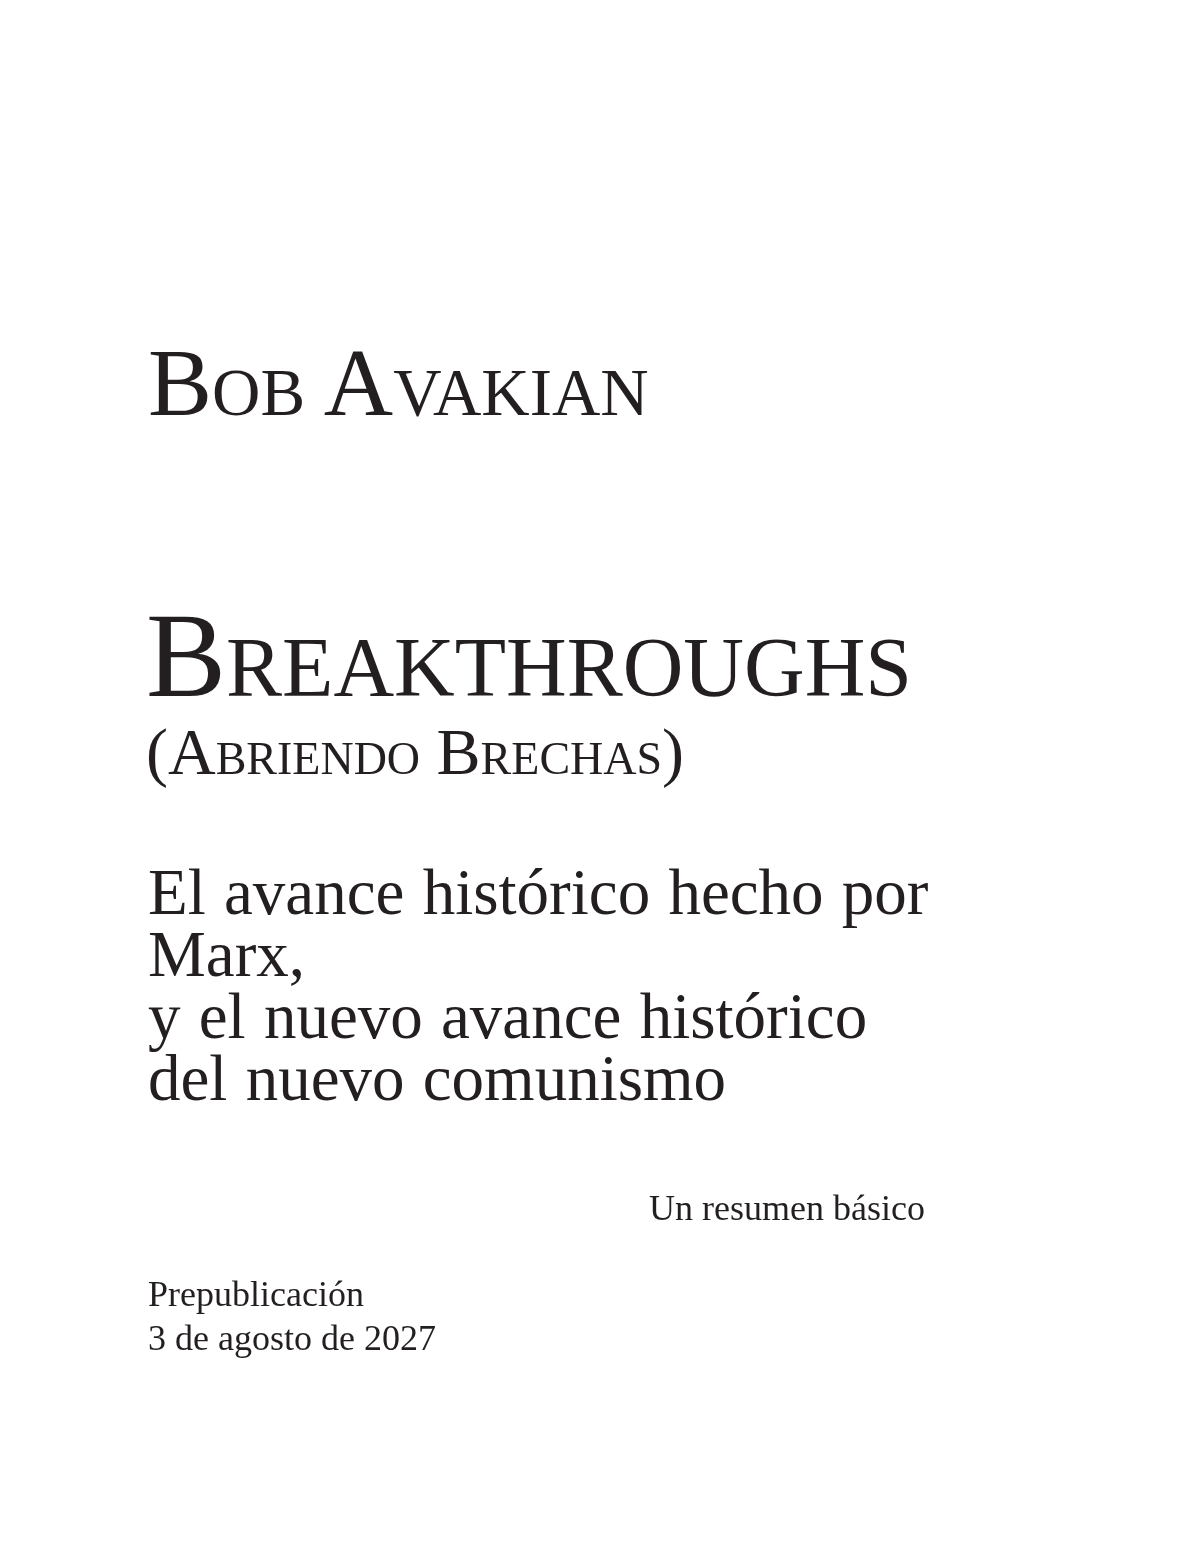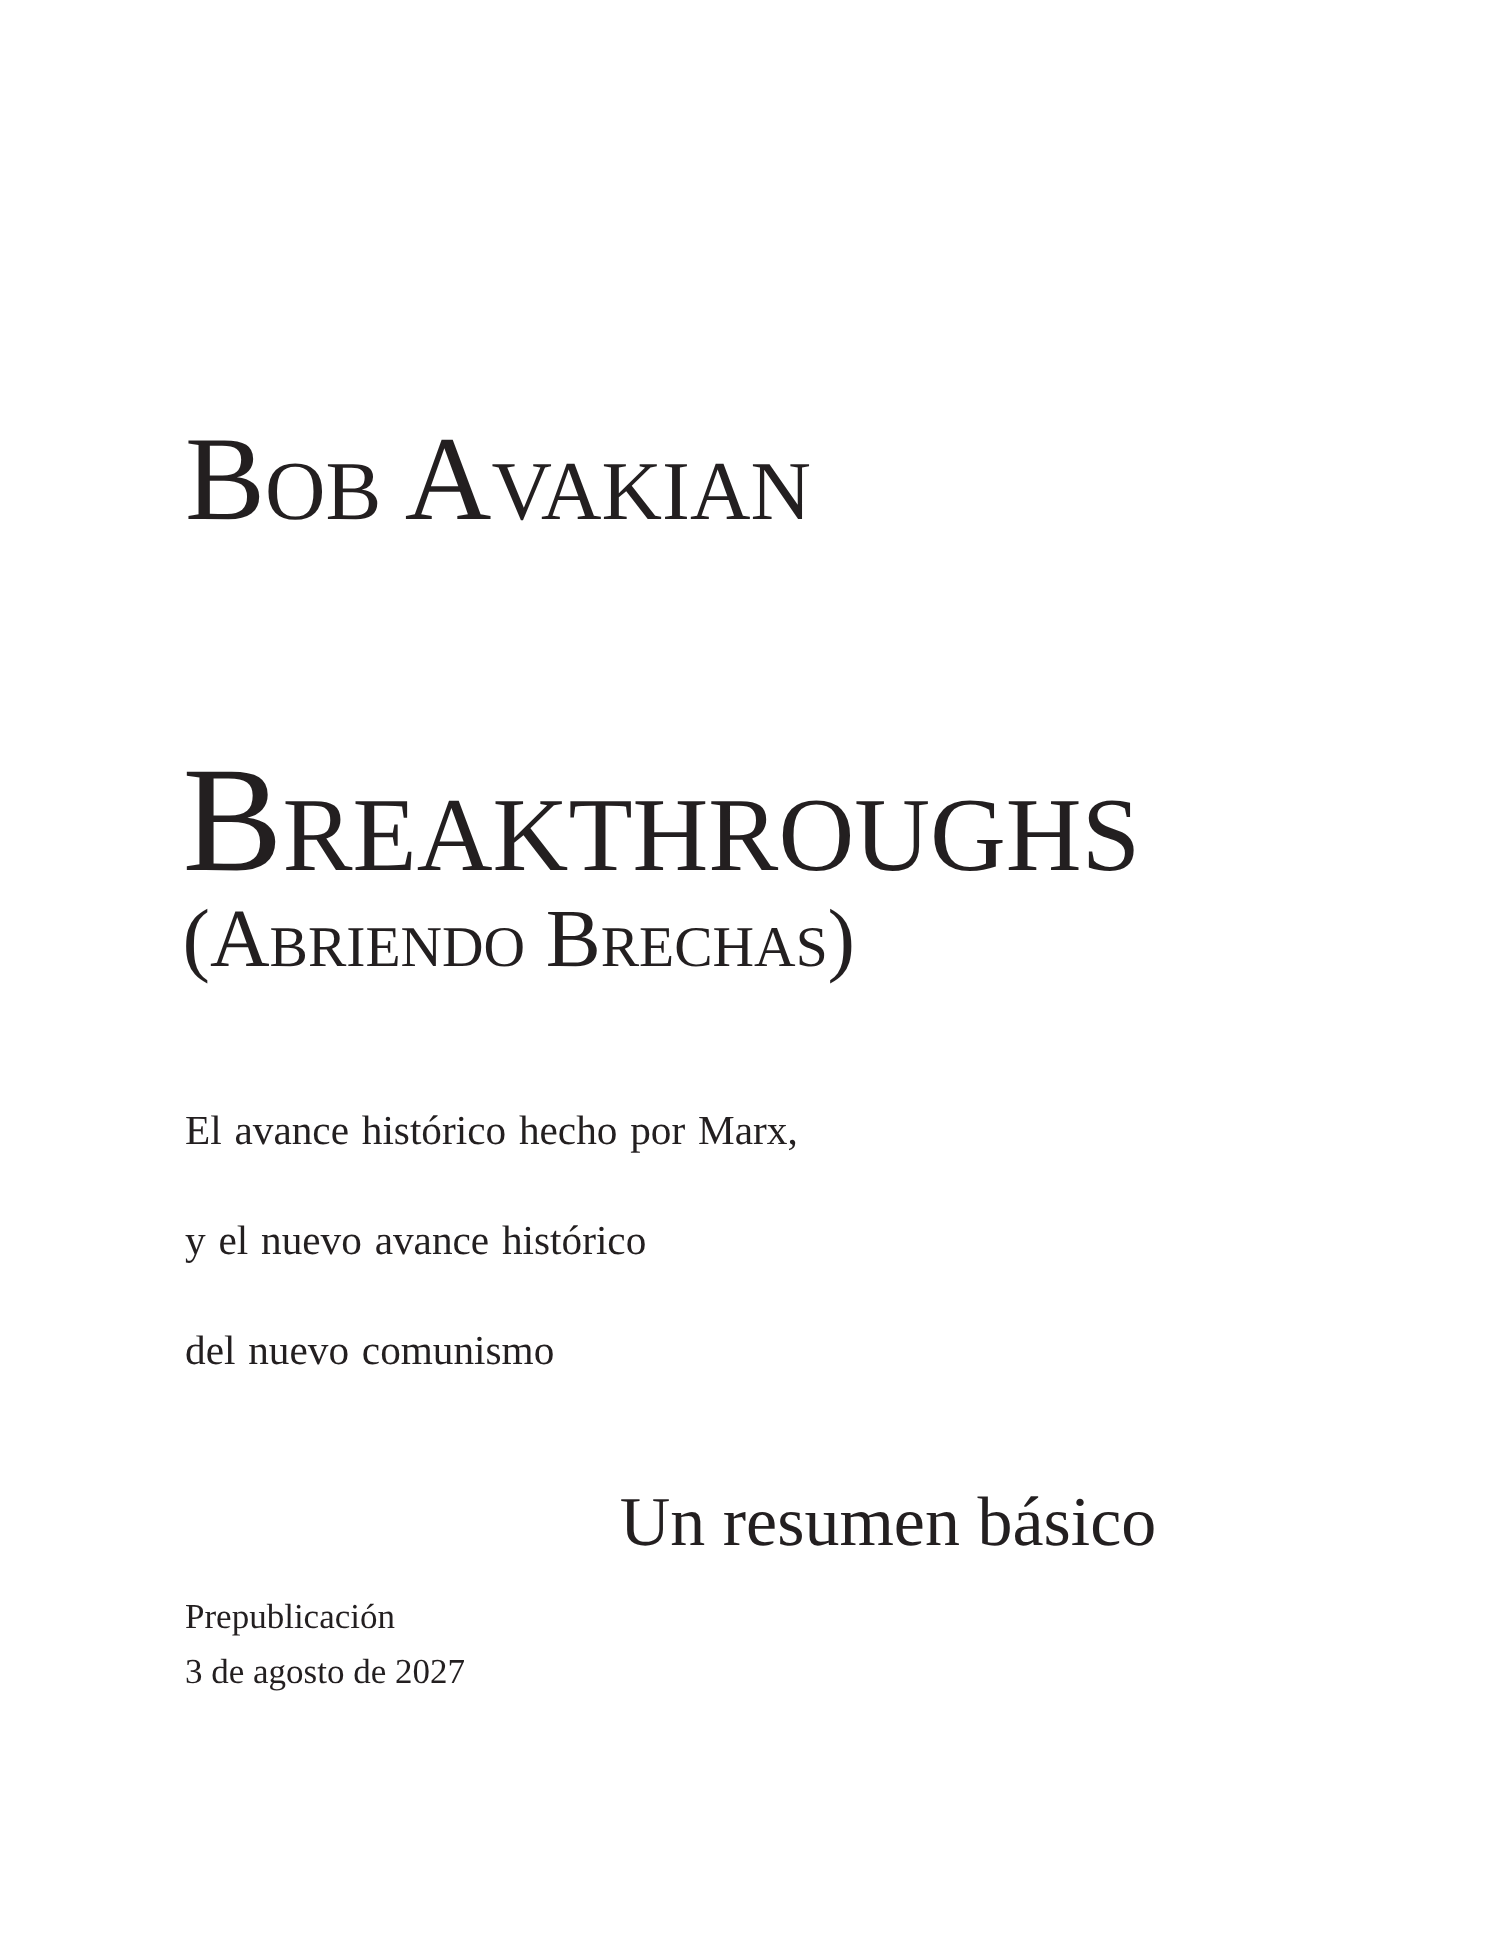--- a/index.html
+++ b/index.html
@@ -41,39 +41,39 @@
     left: 146px;
     top: 719px;
     font-size: 66px;
     line-height: 1;
     white-space: nowrap;
   }
   .subtitle {
     position: absolute;
     left: 148px;
     top: 861px;
-    font-size: 33px;
-    line-height: 88px;
+    font-size: 65px;
+    line-height: 62px;
     white-space: pre-line;
     word-spacing: 2px;
   }
   .summary-note {
     position: absolute;
     right: 143px;
     top: 1190px;
-    font-size: 56px;
+    font-size: 36px;
     line-height: 1;
     white-space: nowrap;
     text-align: right;
   }
   .prepub {
     position: absolute;
     left: 148px;
     top: 1272px;
-    font-size: 28px;
+    font-size: 36px;
     line-height: 44px;
   }
 </style>
 </head>
 <body>
 
 <div class="page">
 
   <div class="author smallcaps">Bob Avakian</div>
 

